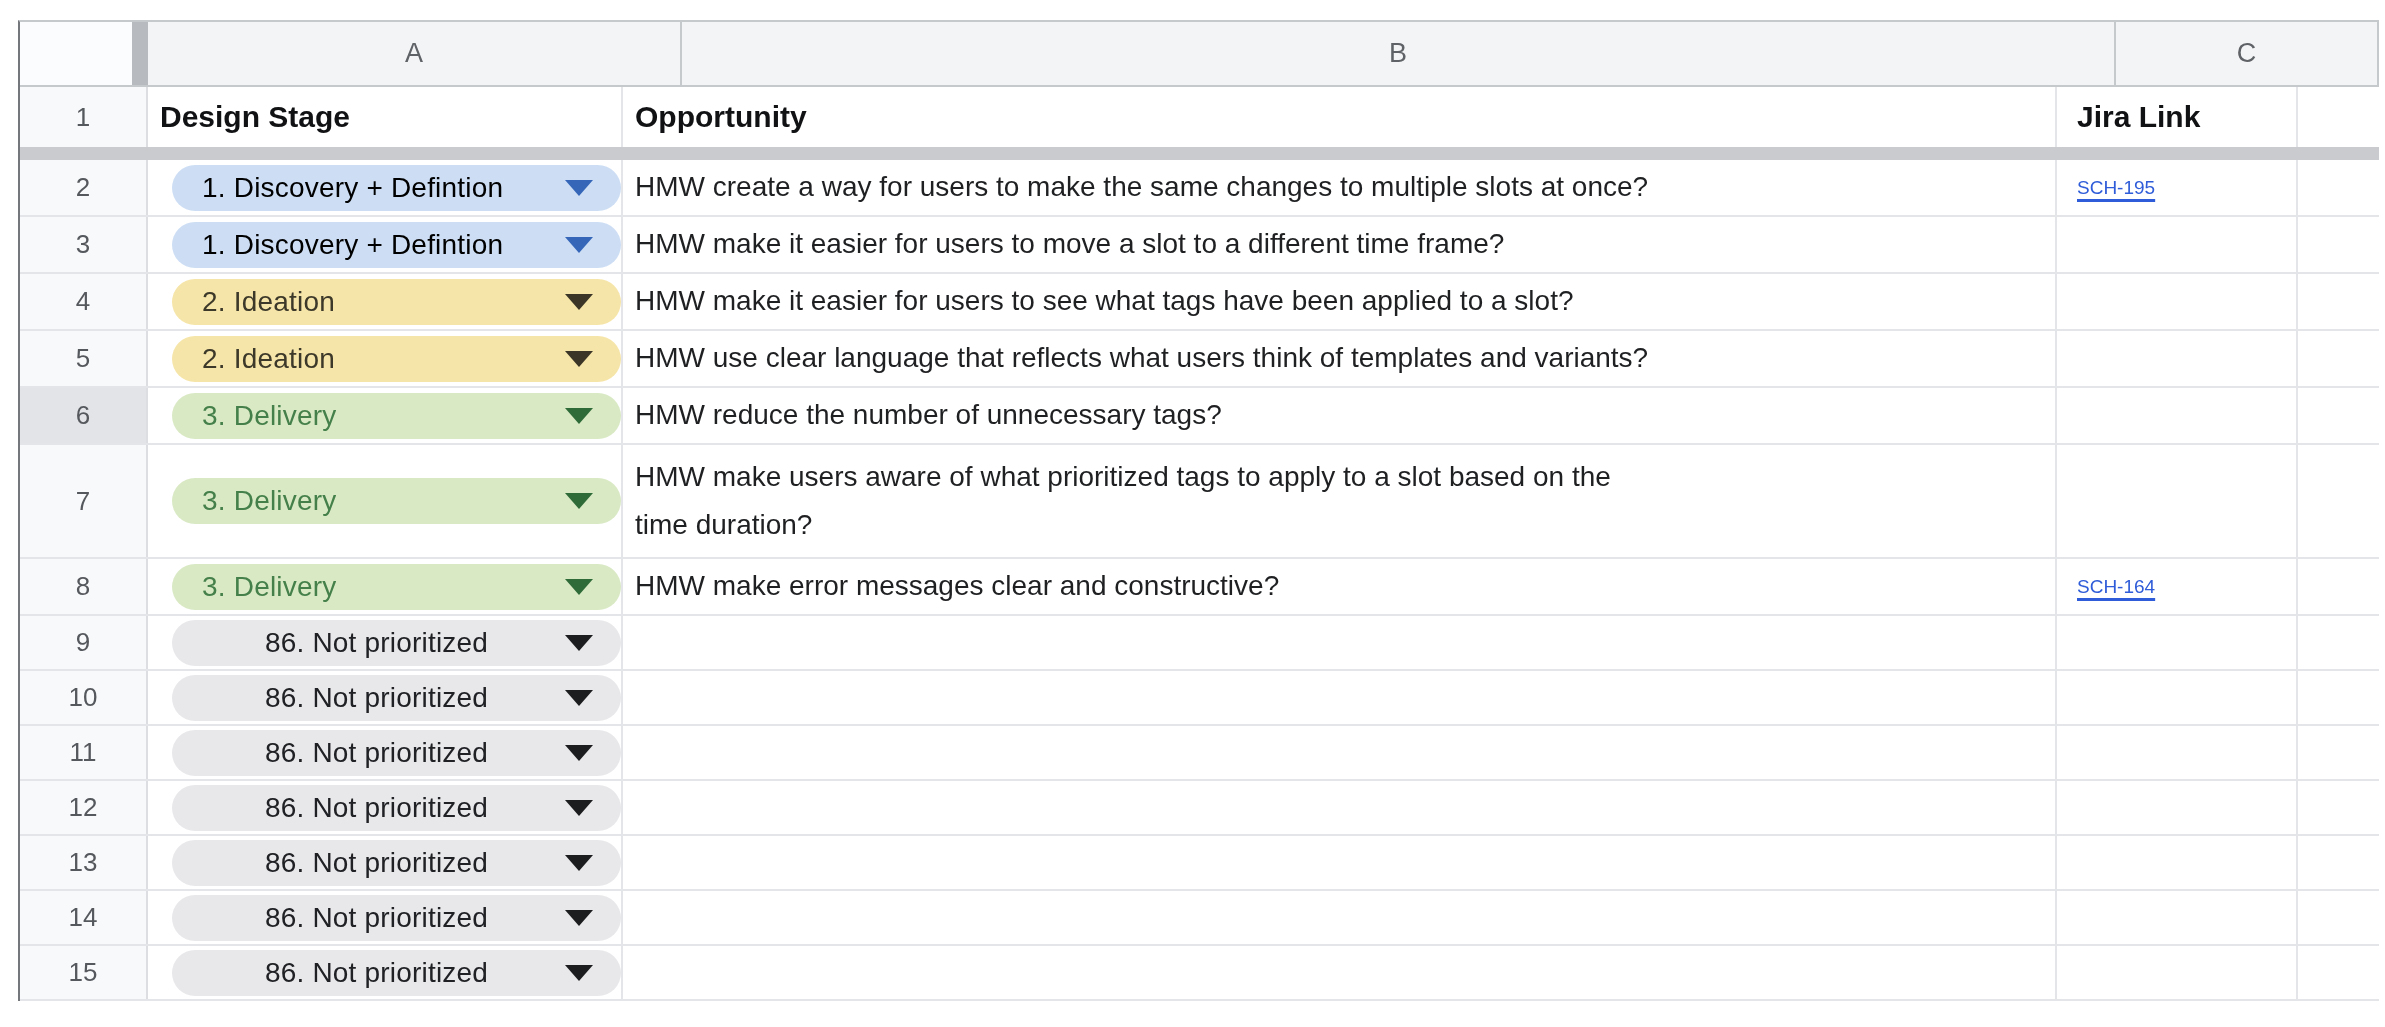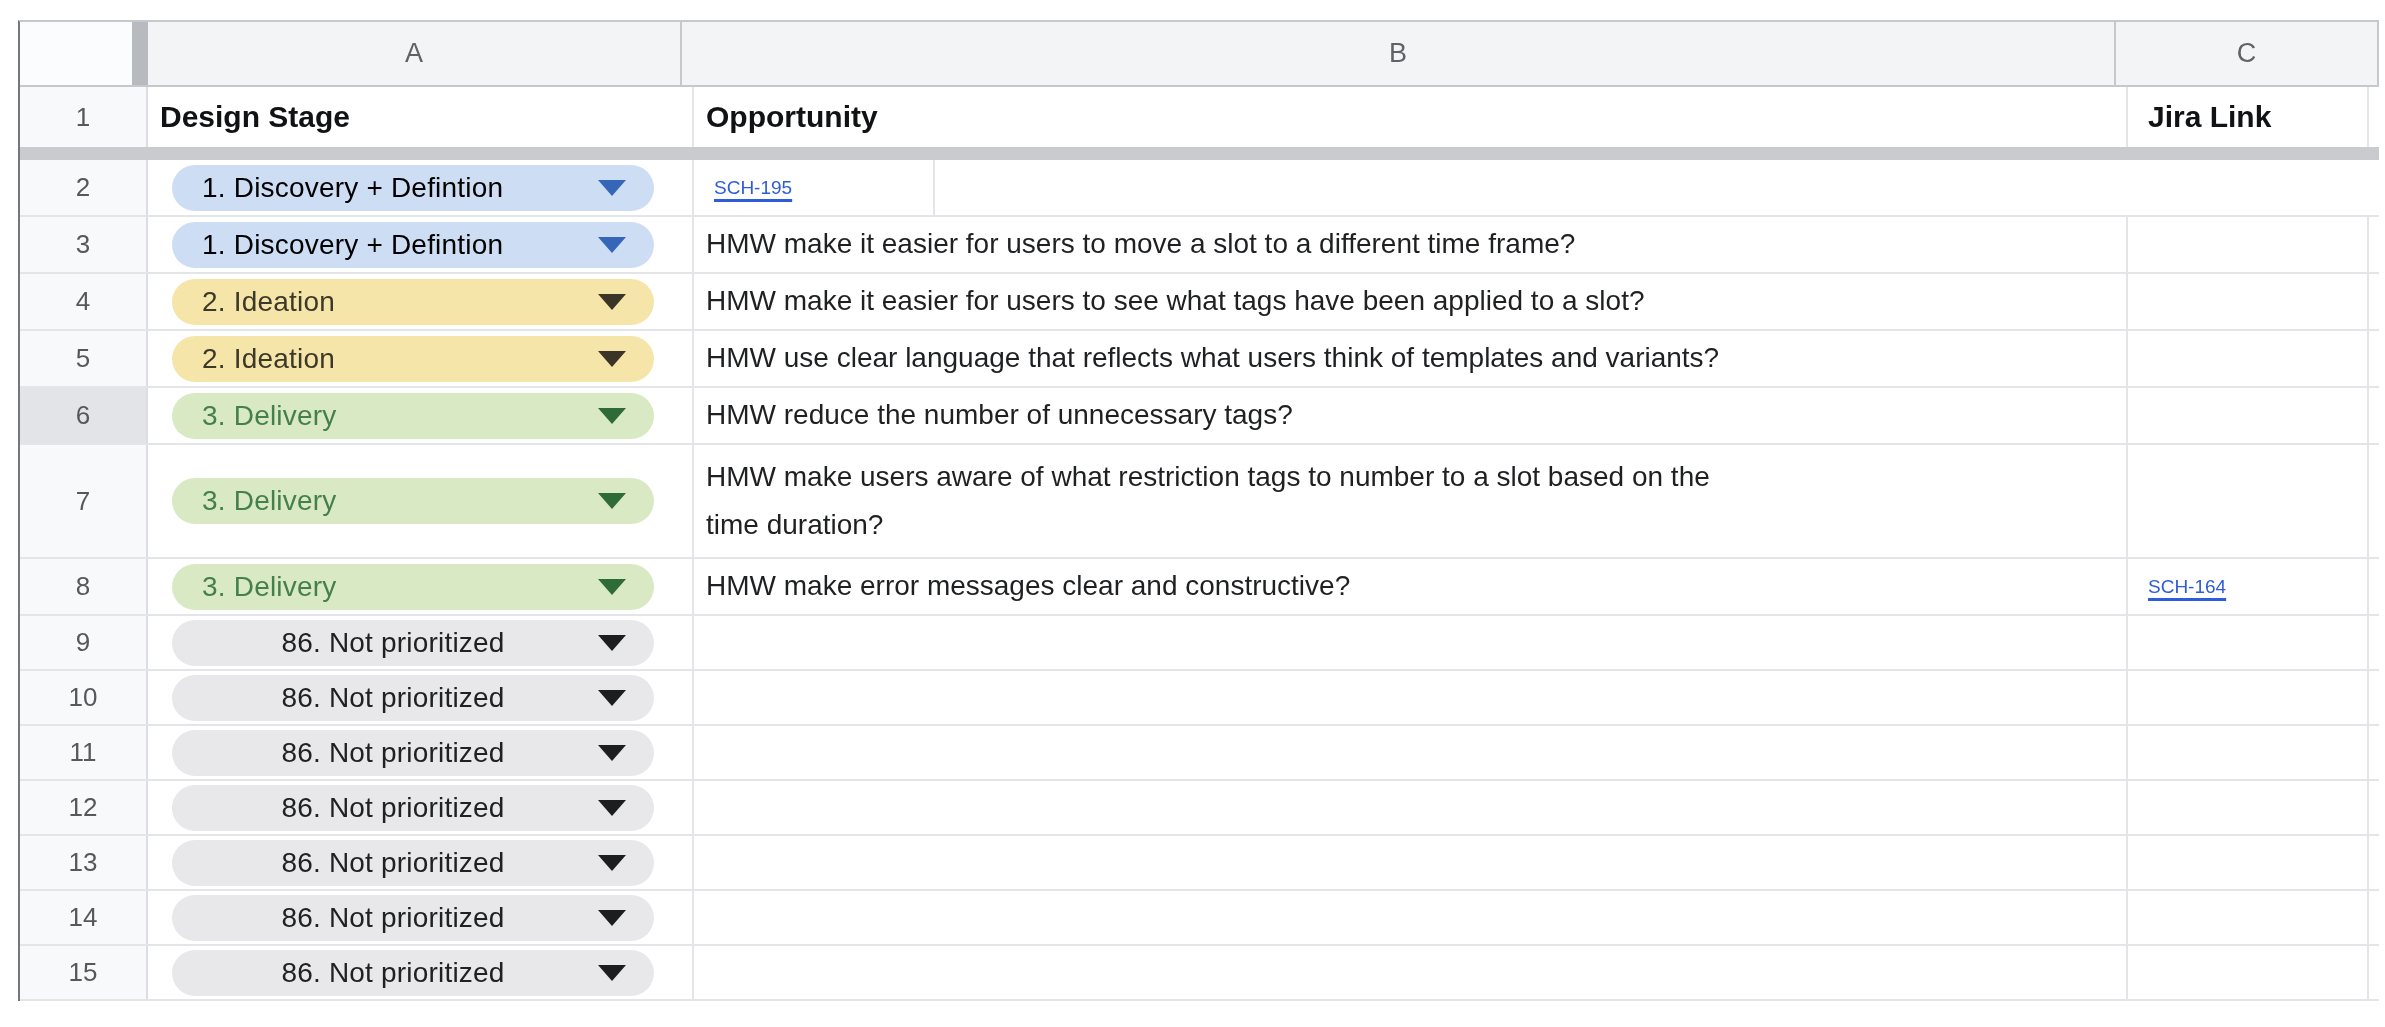--- a/index.html
+++ b/index.html
@@ -37,21 +37,21 @@
   .row.short{height:55px;}
 
   .rownum{
     width:128px;display:flex;align-items:center;justify-content:center;
     background:#f8f9fa;border-right:2px solid #dcdee1;
     font-size:26px;color:#55585d;flex:none;
   }
   .rownum.hl-true{background:#e3e4e7;}
 
   .cell{display:flex;align-items:center;border-right:2px solid #e3e5e8;flex:none;}
-  .cell.ca{width:546px;}
+  .cell.ca{width:475px;}
   .cell.cb{width:1434px;padding:0 12px;font-size:28px;line-height:1.72;white-space:pre-line;color:#1f2022;}
   .cell.cc{width:241px;padding:0 20px;}
   .cell.hdr{font-weight:bold;font-size:30px;color:#111214;}
   .cell.ca.hdr{padding-left:12px;}
 
   
   .freezebar{height:13px;background:#c9cbce;}
 
   
   .chip{
@@ -104,20 +104,21 @@
     <div class="freezebar"></div>
 
     <div class="row std">
       <div class="rownum">2</div>
       <div class="cell ca">
         <div class="chip chip-blue">
           <span class="chip-label">1. Discovery + Defintion</span>
           <span class="chip-arrow"></span>
         </div>
       </div>
+      <div class="cell cb">HMW create a way for users to make the same changes to multiple slots at once?</div>
       <div class="cell cc">
           <a class="jira">SCH-195</a>
         </div>
     </div>
 
     <div class="row std">
       <div class="rownum">3</div>
       <div class="cell ca">
         <div class="chip chip-blue">
           <span class="chip-label">1. Discovery + Defintion</span>
@@ -173,21 +174,21 @@
     </div>
 
     <div class="row tall">
       <div class="rownum">7</div>
       <div class="cell ca">
         <div class="chip chip-green">
           <span class="chip-label">3. Delivery</span>
           <span class="chip-arrow"></span>
         </div>
       </div>
-      <div class="cell cb">HMW make users aware of what restriction tags to number to a slot based on the
+      <div class="cell cb">HMW make users aware of what prioritized tags to apply to a slot based on the
 time duration?</div>
       <div class="cell cc">
           <a class="jira"></a>
         </div>
     </div>
 
     <div class="row std">
       <div class="rownum">8</div>
       <div class="cell ca">
         <div class="chip chip-green">

